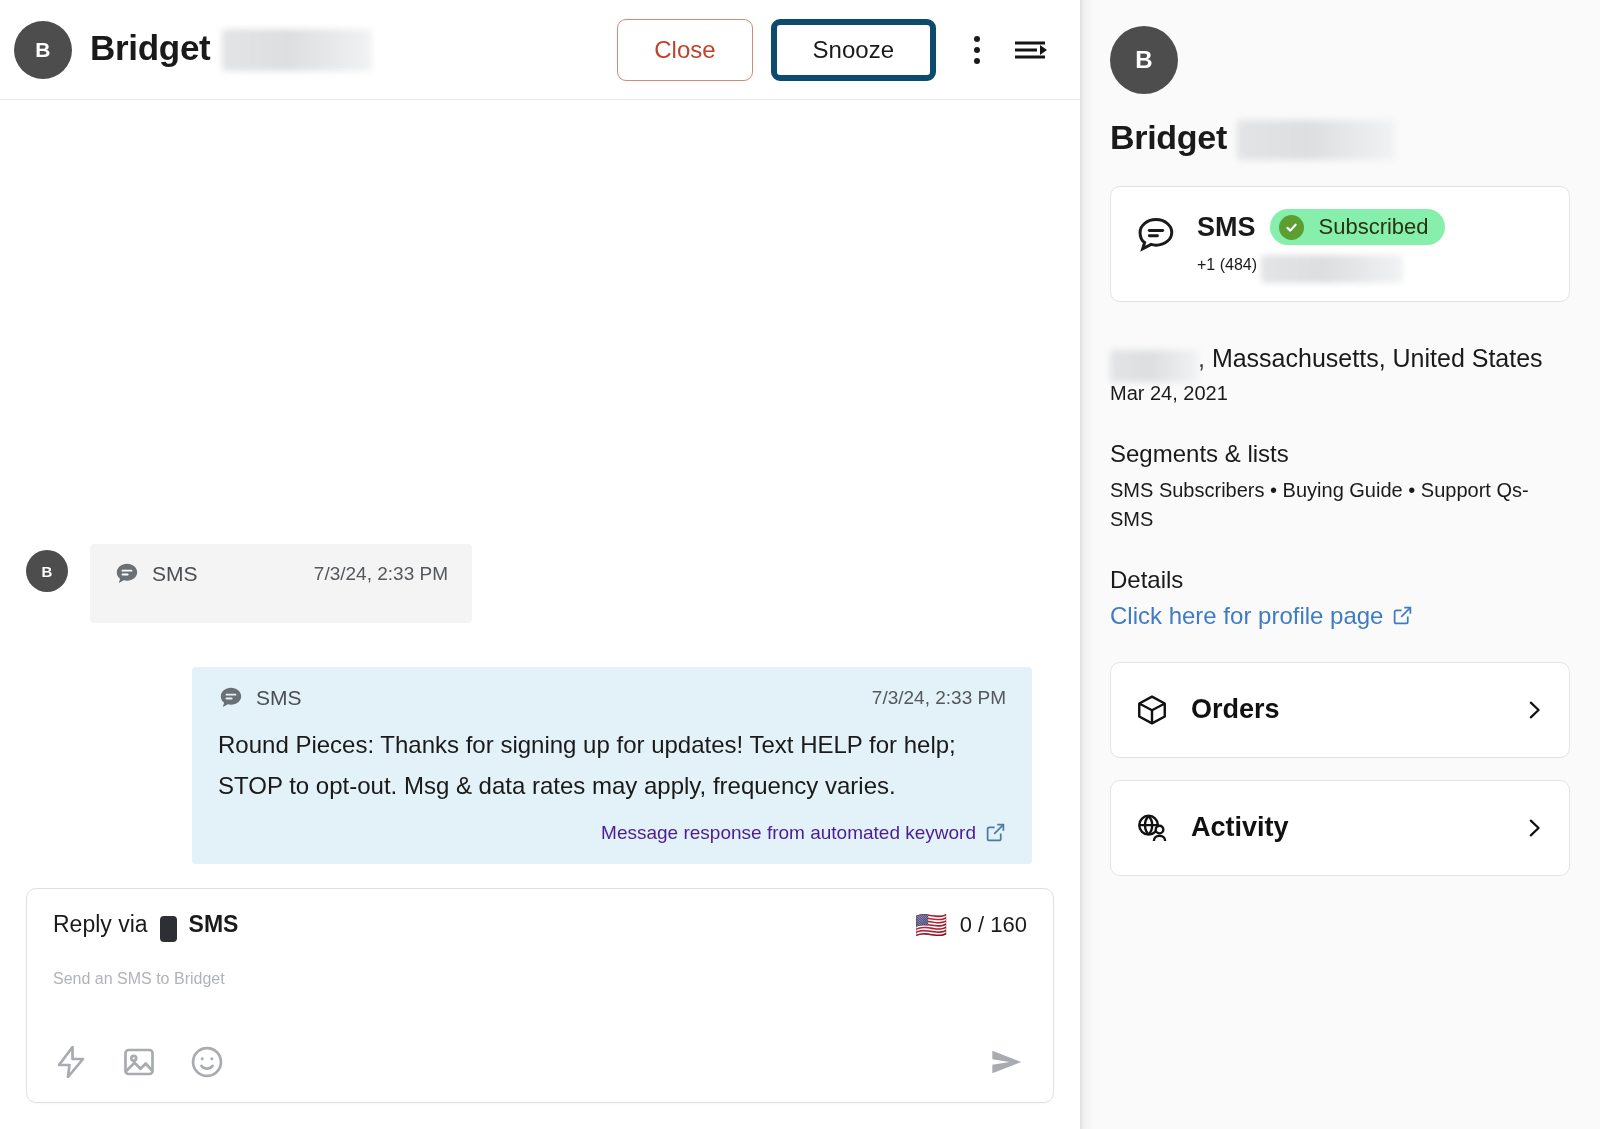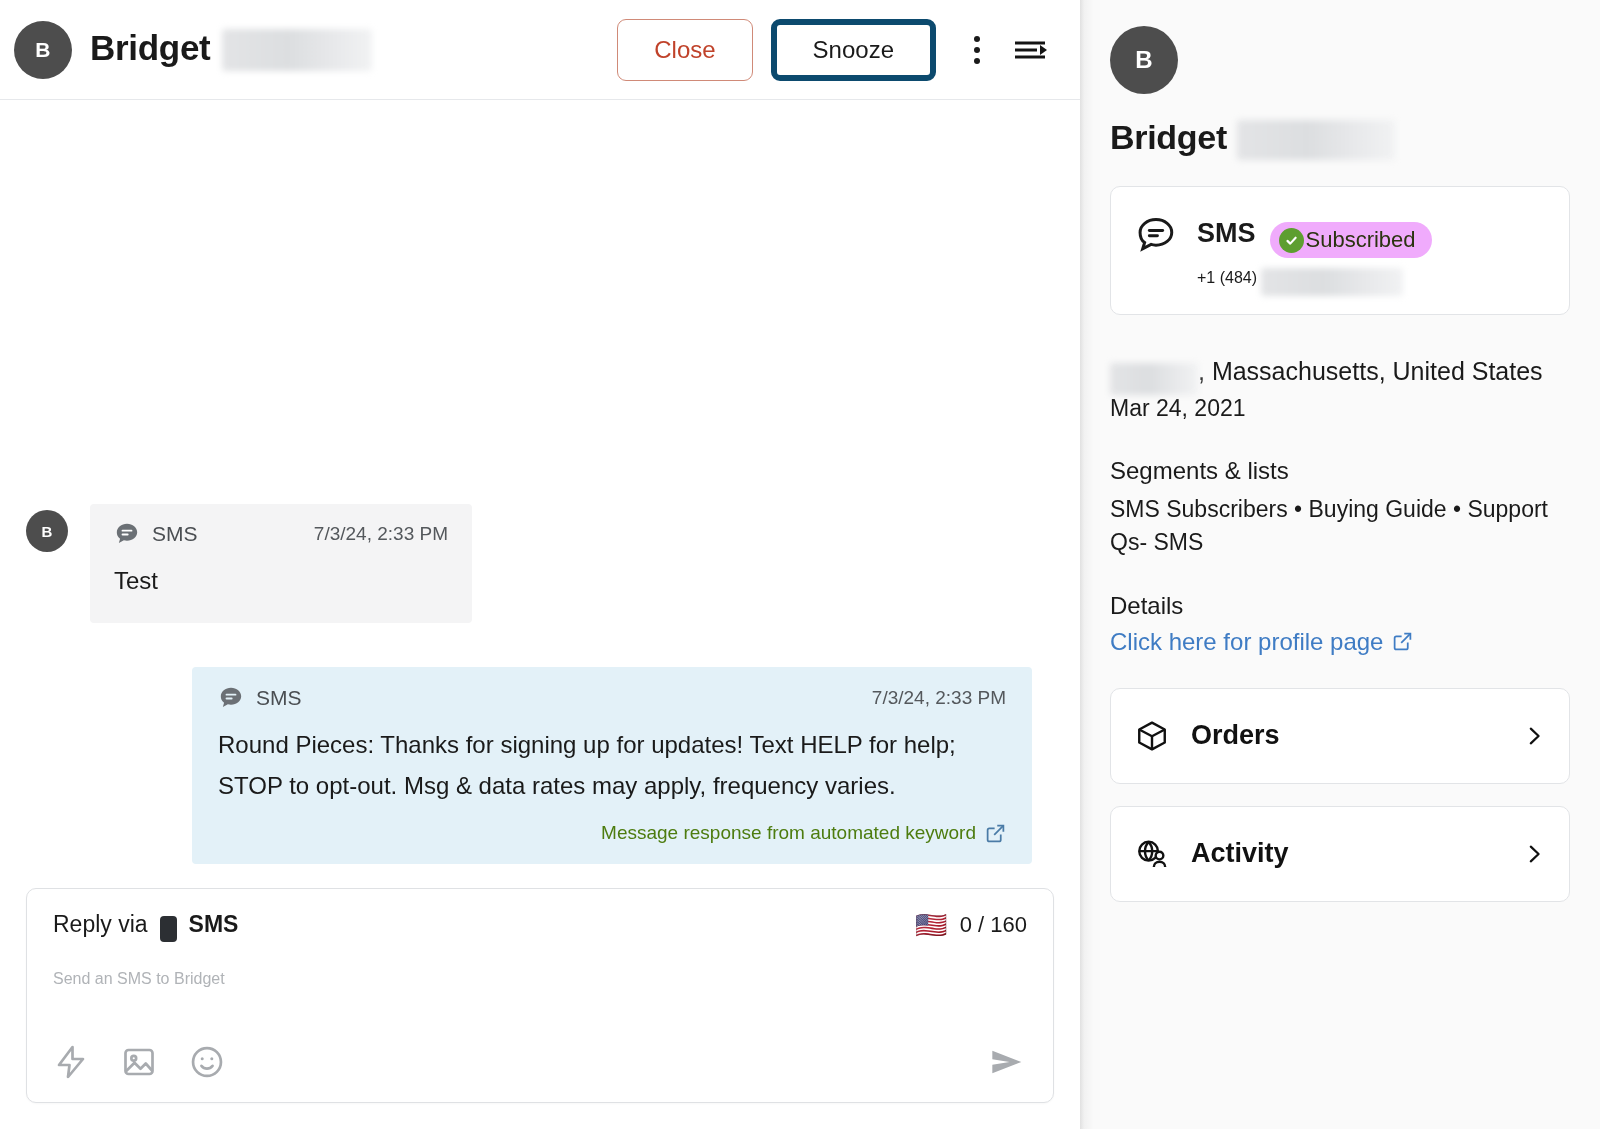--- a/index.html
+++ b/index.html
@@ -203,23 +203,23 @@
   }
   .bubble-text {
     font-size: 24px;
     line-height: 1.68;
     color: #1a1a1a;
   }
   .bubble-footer {
     margin-top: 16px;
     text-align: right;
     font-size: 19px;
-    color: #4d7c0f;
-    display: flex;
-    align-items: center;
+    color: #4c1d95;
+    display: flex;
+    align-items: flex-start;
     justify-content: flex-end;
     gap: 9px;
     cursor: pointer;
   }
 
   .sms-badge-icon {
     width: 26px; height: 26px;
     flex: 0 0 26px;
     display: block;
   }
@@ -342,25 +342,24 @@
     padding: 22px 24px;
   }
   .sms-card { display: flex; align-items: flex-start; gap: 20px; margin-bottom: 36px; }
   .sms-card-icon { width: 42px; height: 42px; flex: 0 0 42px; margin-top: 5px; color: #1a1a1a; }
   .sms-card-body { flex: 1 1 auto; }
   .sms-card-row1 { display: flex; align-items: center; gap: 14px; margin-bottom: 6px; }
   .sms-card-title { font-size: 27px; font-weight: 700; color: #1a1a1a; }
   .sub-badge {
     display: inline-flex;
     align-items: center;
-    gap: 2px;
-    background: #f0abfc;
+    gap: 15px;
+    background: #86efac;
     border-radius: 22px;
     padding: 5px 16px 5px 9px;
-    margin-top: 13px;
   }
   .sub-check {
     width: 25px; height: 25px;
     border-radius: 50%;
     background: #5d9e30;
     display: flex; align-items: center; justify-content: center;
     flex: 0 0 25px;
   }
   .sub-check svg { width: 15px; height: 15px; display: block; }
   .sub-label { font-size: 22px; color: #2b3310; }
@@ -372,21 +371,21 @@
     color: #1a1a1a;
   }
 
   .field-group { margin-bottom: 32px; }
   .field-label {
     font-size: 24px;
     color: #1a1a1a;
     margin-bottom: 8px;
   }
   .field-value {
-    font-size: 23px;
+    font-size: 20px;
     color: #1a1a1a;
     line-height: 1.45;
   }
   .field-link {
     font-size: 24px;
     color: #3f7cc4;
     display: inline-flex;
     align-items: center;
     gap: 9px;
     cursor: pointer;
@@ -453,21 +452,20 @@
           <div class="bubble-in">
             <div class="bubble-meta">
               <svg class="sms-badge-icon" viewBox="0 0 24 24">
                 <path d="M12 2.5c5.2 0 9.4 3.5 9.4 7.9 0 4.3-4.2 7.8-9.4 7.8-1 0-2-.1-2.9-.4l-4.6 2.4 1.1-3.9C3.3 14.8 2.6 12.7 2.6 10.4 2.6 6 6.8 2.5 12 2.5z" fill="#6b7075"></path>
                 <rect x="7" y="8" width="10" height="1.8" rx=".9" fill="#ffffff"></rect>
                 <rect x="7" y="11.6" width="6.5" height="1.8" rx=".9" fill="#ffffff"></rect>
               </svg>
               <span class="chan">SMS</span>
               <span class="time">7/3/24, 2:33 PM</span>
             </div>
-            <div class="bubble-text">Test</div>
           </div>
         </div>
 
         <div class="bubble-out">
           <div class="bubble-meta">
             <svg class="sms-badge-icon" viewBox="0 0 24 24">
               <path d="M12 2.5c5.2 0 9.4 3.5 9.4 7.9 0 4.3-4.2 7.8-9.4 7.8-1 0-2-.1-2.9-.4l-4.6 2.4 1.1-3.9C3.3 14.8 2.6 12.7 2.6 10.4 2.6 6 6.8 2.5 12 2.5z" fill="#6b7075"></path>
               <rect x="7" y="8" width="10" height="1.8" rx=".9" fill="#e3f1f8"></rect>
               <rect x="7" y="11.6" width="6.5" height="1.8" rx=".9" fill="#e3f1f8"></rect>
             </svg>

